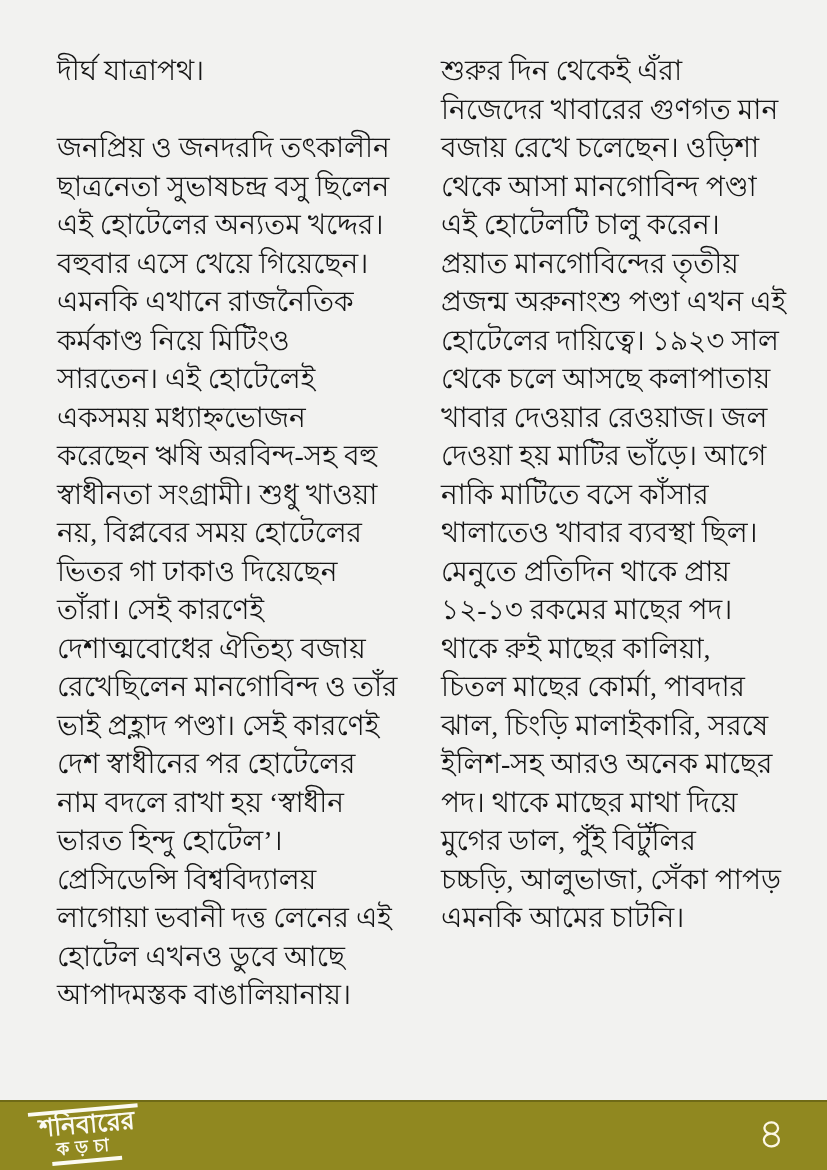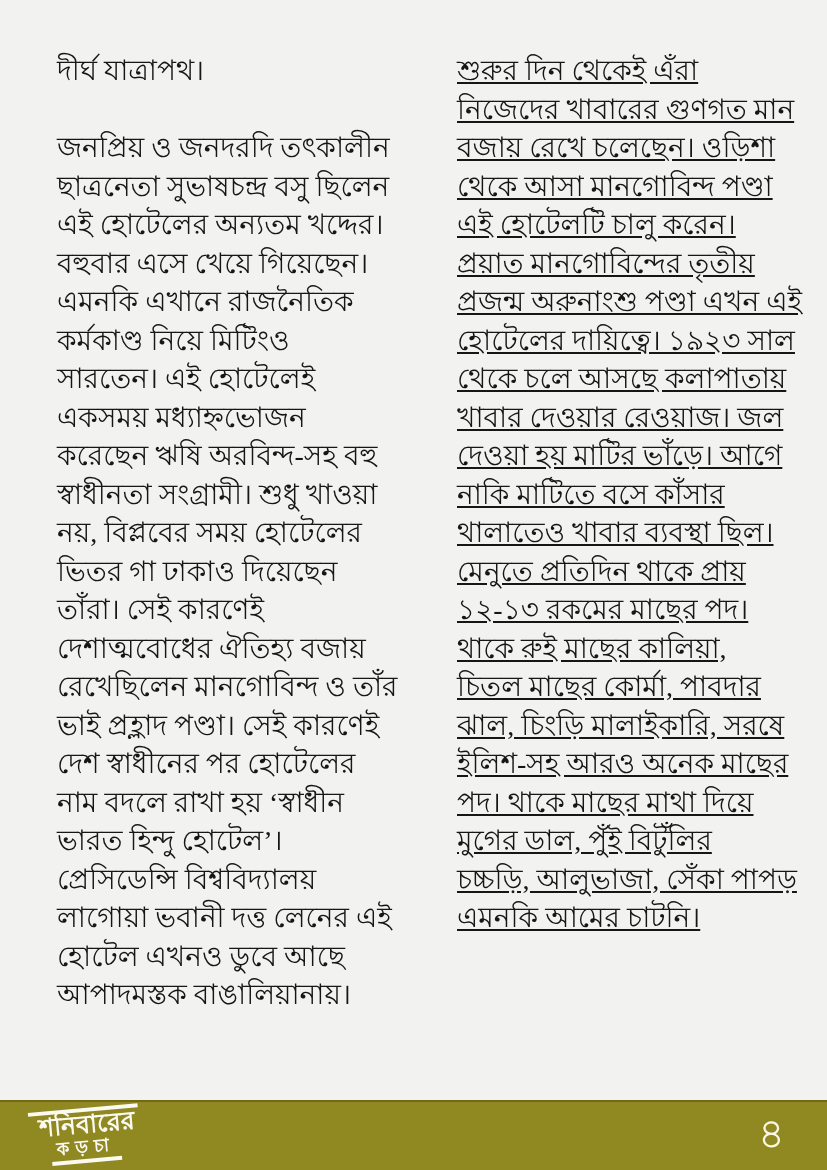--- a/index.html
+++ b/index.html
@@ -11,30 +11,30 @@
     overflow: hidden;
     font-family: "Liberation Serif", "DejaVu Serif", serif;
     color: #161616;
   }
   .columns {
     position: absolute;
     top: 52px;
     left: 57px;
     right: 18px;
     display: flex;
-    gap: 26px;
+    gap: 10px;
   }
   .col {
     font-size: 28px;
     line-height: 38.5px;
     white-space: pre;
     letter-spacing: 0;
   }
   .col-left  { width: 374px; }
-  .col-right { width: 352px; text-decoration: underline; }
+  .col-right { width: 352px; }
   .footer {
     position: absolute;
     left: 0;
     top: 1100px;
     width: 827px;
     height: 70px;
     background: #908820;
     border-top: 2px solid #6f6a16;
     box-sizing: border-box;
   }

